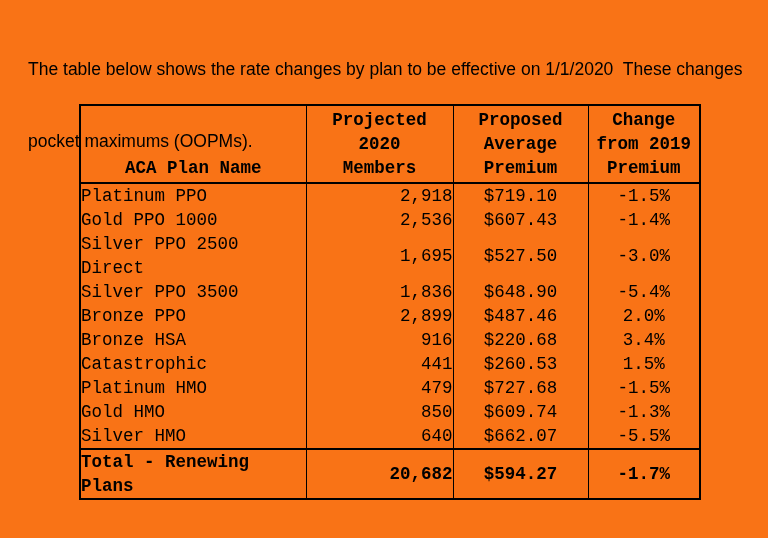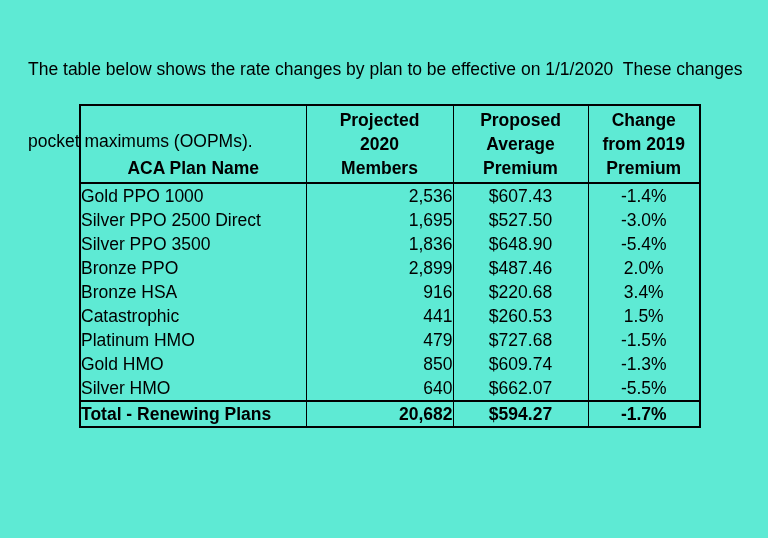--- a/index.html
+++ b/index.html
@@ -6,21 +6,21 @@
     margin: 0;
     padding: 0;
     background: #ffffff;
     font-family: "Liberation Sans", "DejaVu Sans", sans-serif;
     color: #000000;
   }
   .page {
     position: relative;
     width: 768px;
     height: 538px;
-    background: #5eead4;
+    background: #f97316;
     overflow: hidden;
   }
   .intro {
     position: absolute;
     left: 28px;
     top: 9px;
     font-size: 17.5px;
     line-height: 24px;
     white-space: pre;
   }
@@ -32,20 +32,21 @@
     border-collapse: collapse;
     table-layout: fixed;
     border: 2px solid #000000;
     font-size: 17.5px;
   }
   table.rate-table th,
   table.rate-table td {
     border-left: 1px solid #000000;
     padding: 0;
     overflow: hidden;
+    font-family: Liberation Mono, monospace;
   }
   table.rate-table th:first-child,
   table.rate-table td:first-child {
     border-left: none;
   }
   table.rate-table thead th {
     font-weight: bold;
     vertical-align: bottom;
     text-align: center;
     height: 72px;
@@ -113,20 +114,26 @@
         </th>
         <th>
           <span>Change</span>
           <span>from 2019</span>
           <span>Premium</span>
         </th>
       </tr>
     </thead>
     <tbody>
       <tr>
+        <td class="plan">Platinum PPO</td>
+        <td class="num">2,918</td>
+        <td class="ctr">$719.10</td>
+        <td class="ctr">-1.5%</td>
+      </tr>
+      <tr>
         <td class="plan">Gold PPO 1000</td>
         <td class="num">2,536</td>
         <td class="ctr">$607.43</td>
         <td class="ctr">-1.4%</td>
       </tr>
       <tr>
         <td class="plan">Silver PPO 2500 Direct</td>
         <td class="num">1,695</td>
         <td class="ctr">$527.50</td>
         <td class="ctr">-3.0%</td>

